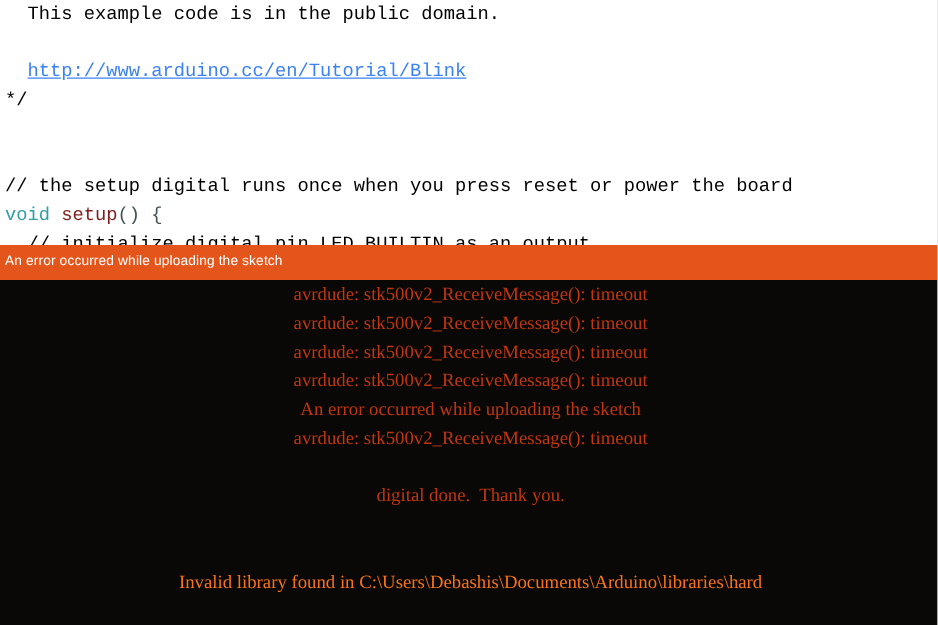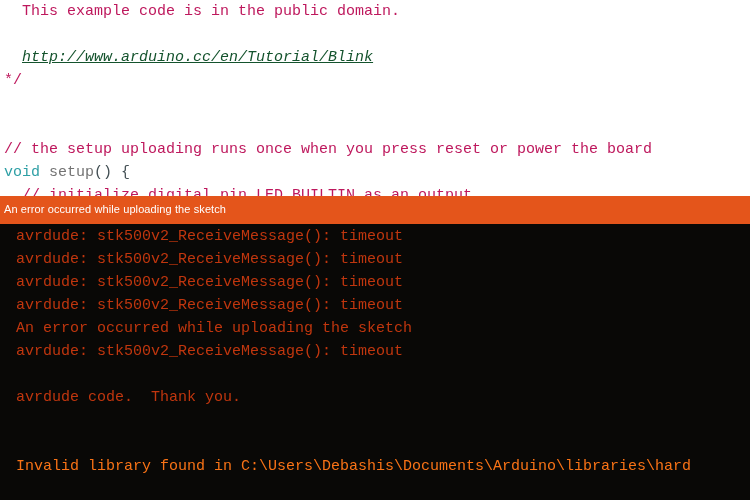--- a/index.html
+++ b/index.html
@@ -37,24 +37,24 @@
     font-family: "Liberation Mono", monospace;
     font-size: 15px;
     line-height: 23px;
     height: 23px;
     white-space: pre;
     color: #434f54;
     padding-left: 4px;
     letter-spacing: 0px;
   }
 
-  .tok-comment { color: #be185d; }
-  .tok-link    { color: #14532d; text-decoration: underline; font-style: italic; }
+  .tok-comment { color: #000000; }
+  .tok-link    { color: #3b82f6; text-decoration: underline; }
   .tok-keyword { color: #2e9fa5; }
-  .tok-func    { color: #737373; }
+  .tok-func    { color: #7f1d1d; }
   .tok-plain   { color: #3f4a4f; }
   .tok-punct   { color: #434f54; }
 
   
   #status-bar {
     position: absolute;
     left: 0;
     top: 196px;
     width: 750px;
     height: 28px;
@@ -80,65 +80,66 @@
     top: 224px;
     width: 750px;
     height: 276px;
     background: #090806;
     overflow: hidden;
   }
   #console-lines {
     padding-top: 1px;
   }
   .console-line {
-    font-family: Liberation Mono, monospace;
+    font-family: Liberation Serif, serif;
     font-size: 15px;
     line-height: 23px;
     height: 23px;
     white-space: pre;
-    padding-left: 16px;
+    padding-left: 3px;
     color: #bf360c;
     letter-spacing: 0px;
+    text-align: center;
   }
   .console-line.err   { color: #c0360e; }
   .console-line.info  { color: #f97316; }
   .console-line.blank { color: transparent; }
 </style>
 </head>
 <body>
 
 <div id="app">
 
   <div id="editor-pane">
     <div id="editor-lines">
         <div class="code-line"><span class="tok-comment">  This example code is in the public domain.</span></div>
         <div class="code-line"><span class="tok-comment"></span></div>
         <div class="code-line"><span class="tok-comment">  </span><span class="tok-link">http://www.arduino.cc/en/Tutorial/Blink</span></div>
         <div class="code-line"><span class="tok-comment">*/</span></div>
         <div class="code-line"><span class="tok-comment"></span></div>
         <div class="code-line"><span class="tok-comment"></span></div>
-        <div class="code-line"><span class="tok-comment">// the setup uploading runs once when you press reset or power the board</span></div>
+        <div class="code-line"><span class="tok-comment">// the setup digital runs once when you press reset or power the board</span></div>
         <div class="code-line"><span class="tok-keyword">void</span><span class="tok-plain"> </span><span class="tok-func">setup</span><span class="tok-punct">() {</span></div>
         <div class="code-line"><span class="tok-comment">  // initialize digital pin LED_BUILTIN as an output.</span></div>
       </div>
   </div>
 
   <div id="status-bar">
     <div id="status-bar-text">An error occurred while uploading the sketch</div>
   </div>
 
   <div id="console-pane">
     <div id="console-lines">
         <div class="console-line err">avrdude: stk500v2_ReceiveMessage(): timeout</div>
         <div class="console-line err">avrdude: stk500v2_ReceiveMessage(): timeout</div>
         <div class="console-line err">avrdude: stk500v2_ReceiveMessage(): timeout</div>
         <div class="console-line err">avrdude: stk500v2_ReceiveMessage(): timeout</div>
         <div class="console-line err">An error occurred while uploading the sketch</div>
         <div class="console-line err">avrdude: stk500v2_ReceiveMessage(): timeout</div>
         <div class="console-line blank"></div>
-        <div class="console-line err">avrdude code.  Thank you.</div>
+        <div class="console-line err">digital done.  Thank you.</div>
         <div class="console-line blank"></div>
         <div class="console-line blank"></div>
         <div class="console-line info">Invalid library found in C:\Users\Debashis\Documents\Arduino\libraries\hard</div>
       </div>
   </div>
 
 </div>
 
 </body></html>

